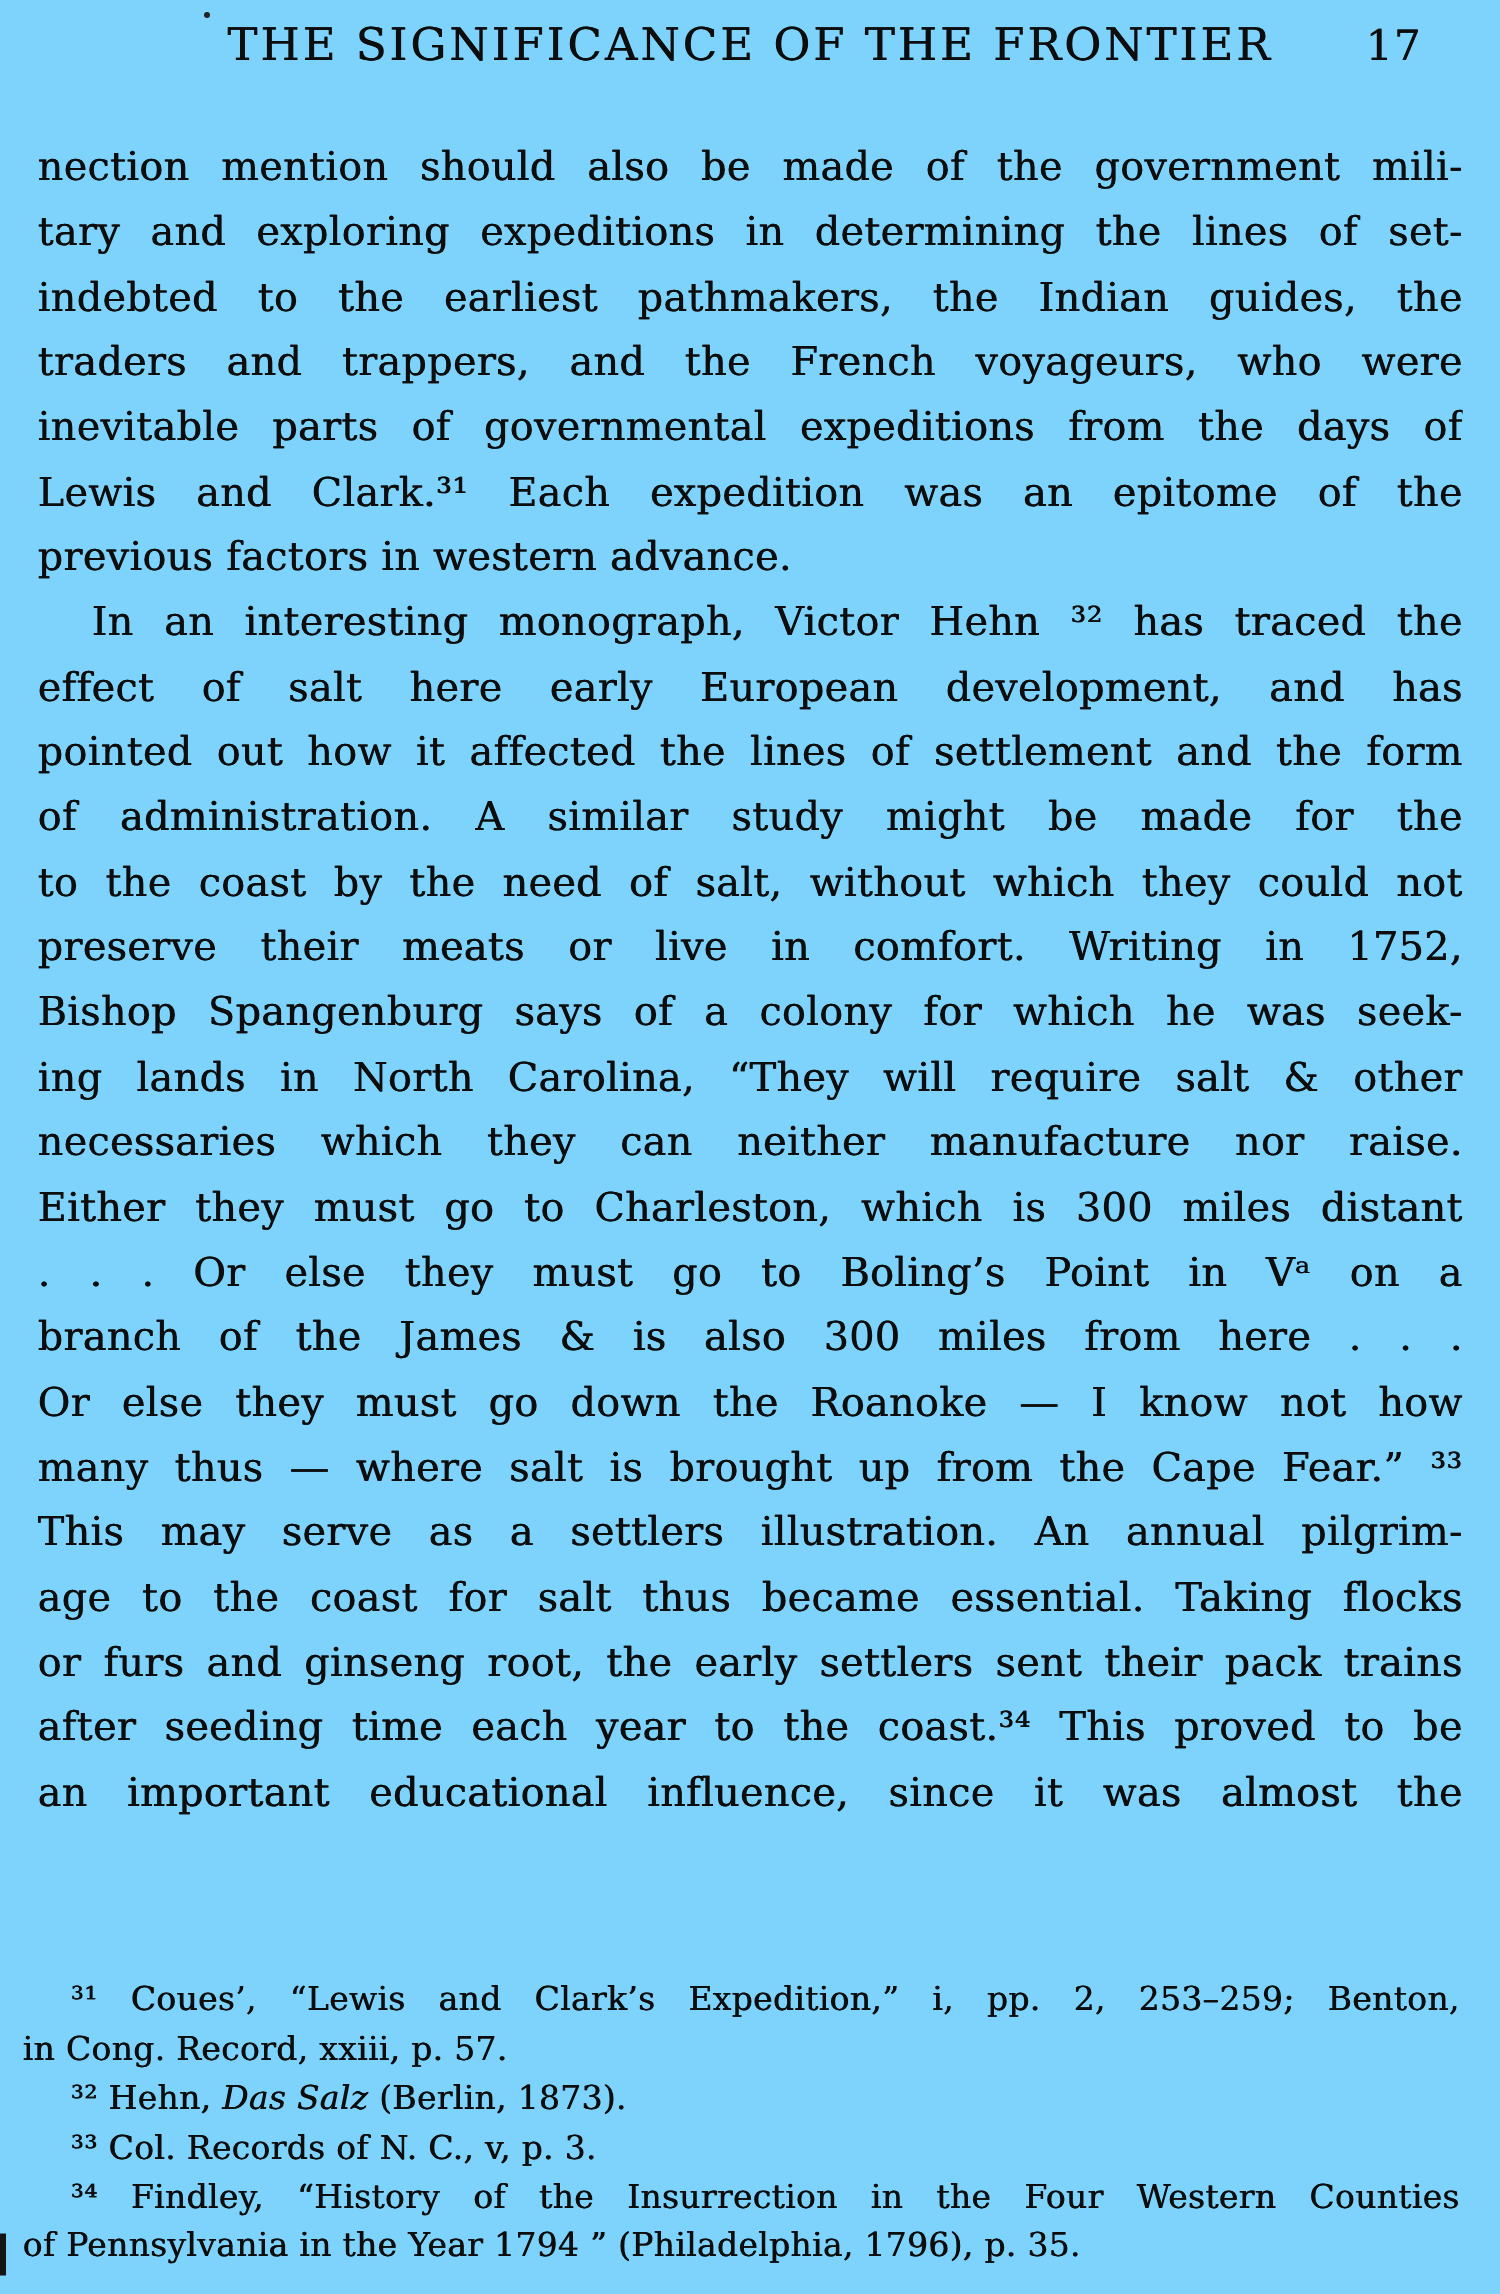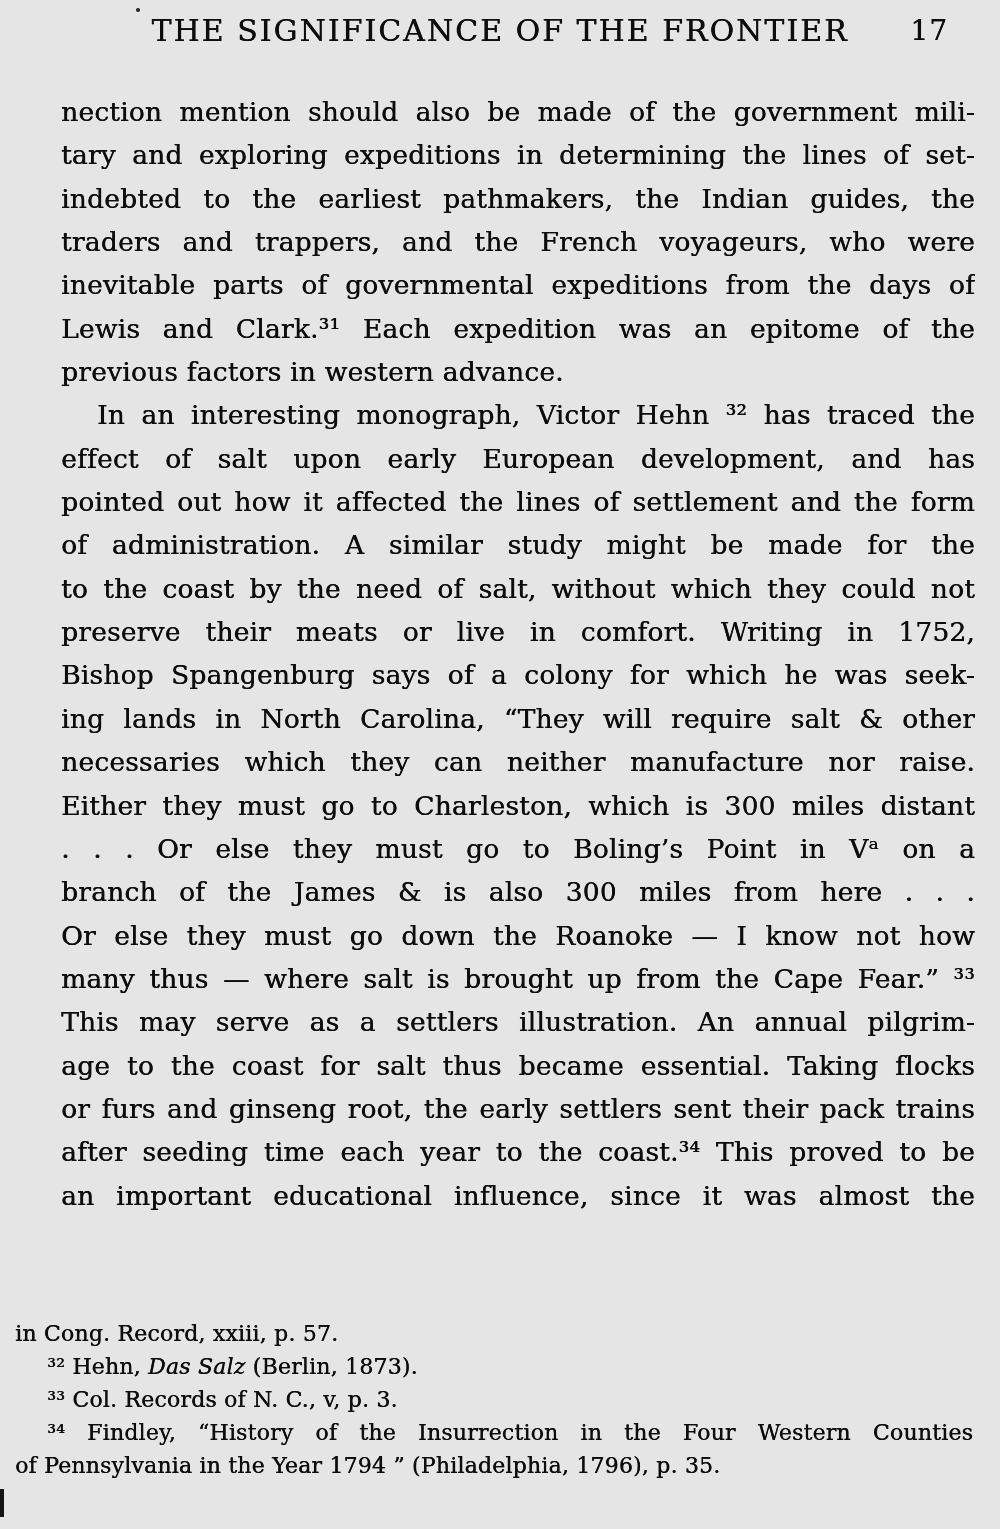--- a/index.html
+++ b/index.html
@@ -1,20 +1,20 @@
 <!DOCTYPE html>
 <html><head>
 <meta charset="utf-8">
 <style>
   * { margin:0; padding:0; box-sizing:border-box; }
   html,body { background:#ffffff; }
   .page {
     position:relative;
     width:1000px; height:1529px;
-    background:#e5e5e5;
+    background:#7dd3fc;
     color:#0d0d0d;
     font-family:"DejaVu Serif","DejaVu Sans",serif;
     overflow:hidden;
     text-shadow:0.4px 0.2px 0 currentColor;
   }
   
   .header-title {
     position:absolute; top:13px; left:0; width:100%;
     text-align:center;
     font-size:30px; letter-spacing:2px;
@@ -27,21 +27,20 @@
   
   .body-text {
     position:absolute; top:90px; left:25px; width:950px;
     font-size:26.5px;
     letter-spacing:0.2px;
   }
   .line {
     height:43.35px; line-height:43.35px;
     overflow:hidden;
     white-space:normal;
-    margin-left:36px;
   }
   .justify { text-align:justify; }
   .justify::after { content:""; display:inline-block; width:100%; height:0; }
   .indent { text-indent:36px; }
   
   .footnotes {
     position:absolute; top:1318px; left:15px; width:958px;
     font-size:22px;
     letter-spacing:0.2px;
   }
@@ -71,41 +70,42 @@
 
   <div class="body-text">
     <div class="line justify">nection mention should also be made of the government mili-</div>
     <div class="line justify">tary and exploring expeditions in determining the lines of set-</div>
     <div class="line justify">indebted to the earliest pathmakers, the Indian guides, the</div>
     <div class="line justify">traders and trappers, and the French voyageurs, who were</div>
     <div class="line justify">inevitable parts of governmental expeditions from the days of</div>
     <div class="line justify">Lewis and Clark.³¹  Each expedition was an epitome of the</div>
     <div class="line">previous factors in western advance.</div>
     <div class="line justify indent">In an interesting monograph, Victor Hehn ³² has traced the</div>
-    <div class="line justify">effect of salt upon early European development, and has</div>
+    <div class="line justify">effect of salt here early European development, and has</div>
     <div class="line justify">pointed out how it affected the lines of settlement and the form</div>
     <div class="line justify">of administration.  A similar study might be made for the</div>
     <div class="line justify">to the coast by the need of salt, without which they could not</div>
     <div class="line justify">preserve their meats or live in comfort.  Writing in 1752,</div>
     <div class="line justify">Bishop Spangenburg says of a colony for which he was seek-</div>
     <div class="line justify">ing lands in North Carolina, “They will require salt &amp; other</div>
     <div class="line justify">necessaries which they can neither manufacture nor raise.</div>
     <div class="line justify">Either they must go to Charleston, which is 300 miles distant</div>
     <div class="line justify">. . . Or else they must go to Boling’s Point in Vᵃ on a</div>
     <div class="line justify">branch of the James &amp; is also 300 miles from here . . .</div>
     <div class="line justify">Or else they must go down the Roanoke — I know not how</div>
     <div class="line justify">many thus — where salt is brought up from the Cape Fear.” ³³</div>
     <div class="line justify">This may serve as a settlers illustration.  An annual pilgrim-</div>
     <div class="line justify">age to the coast for salt thus became essential.  Taking flocks</div>
     <div class="line justify">or furs and ginseng root, the early settlers sent their pack trains</div>
     <div class="line justify">after seeding time each year to the coast.³⁴  This proved to be</div>
     <div class="line justify">an important educational influence, since it was almost the</div>
   </div>
 
   <div class="footnotes">
+    <div class="fn-line fn-first justify">³¹ Coues’, “Lewis and Clark’s Expedition,” i, pp. 2, 253–259; Benton,</div>
     <div class="fn-line">in Cong. Record, xxiii, p. 57.</div>
     <div class="fn-line fn-first"><span>³² Hehn, </span><span class="italic">Das Salz</span><span> (Berlin, 1873).</span></div>
     <div class="fn-line fn-first">³³ Col. Records of N. C., v, p. 3.</div>
     <div class="fn-line fn-first justify">³⁴ Findley, “History of the Insurrection in the Four Western Counties</div>
     <div class="fn-line">of Pennsylvania in the Year 1794 ” (Philadelphia, 1796), p. 35.</div>
   </div>
 
   <div class="artifact-bar"></div>
   <div class="artifact-dot"></div>
 

